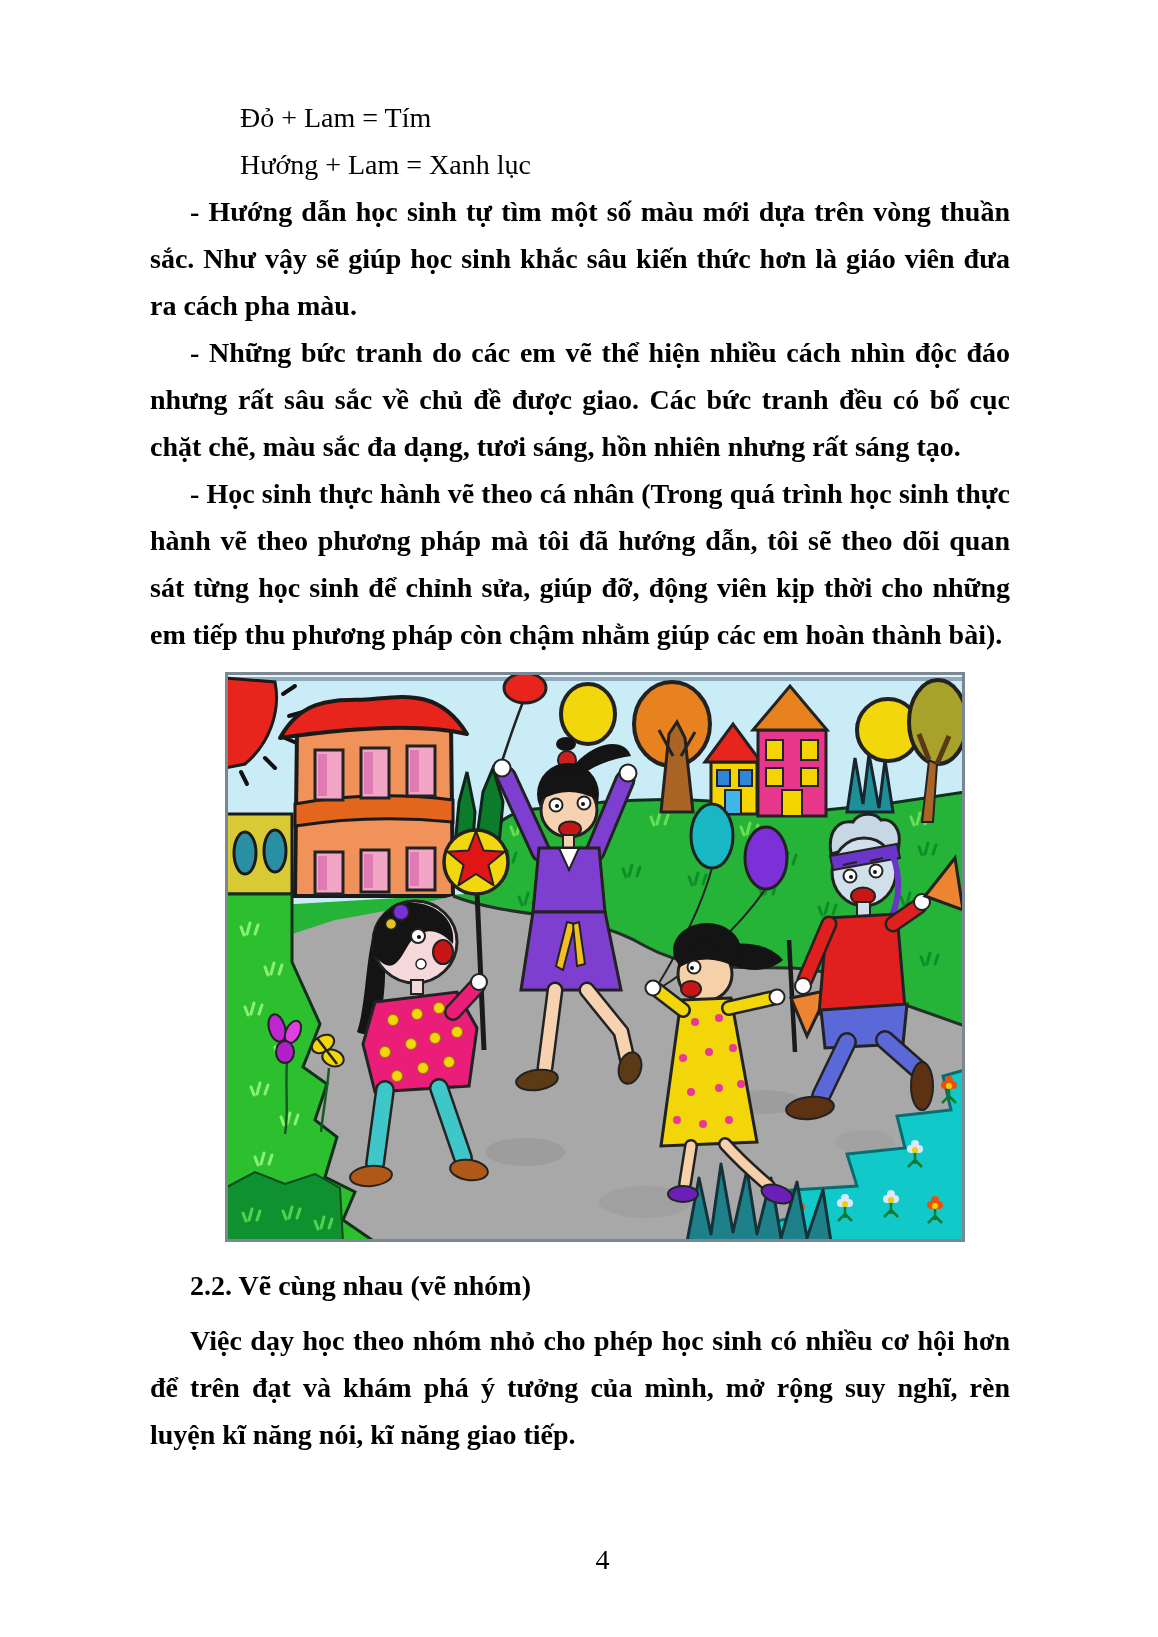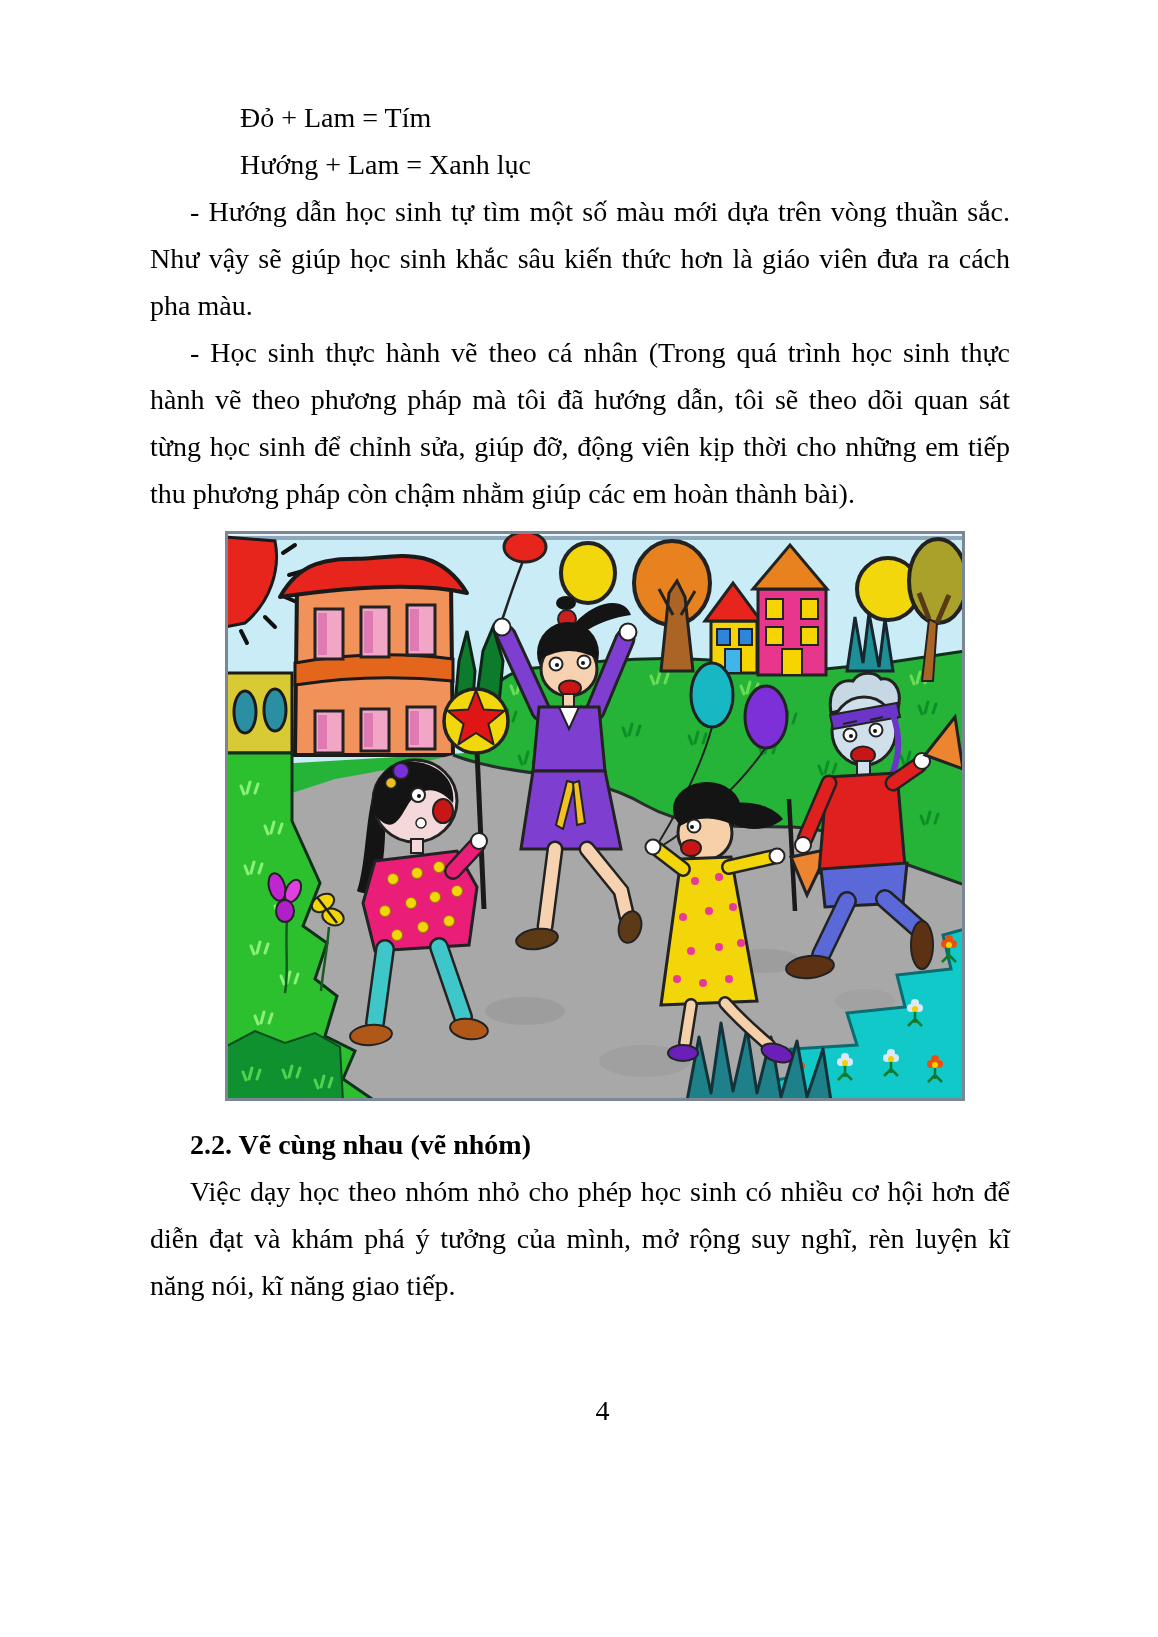--- a/index.html
+++ b/index.html
@@ -4,36 +4,37 @@
 <style>
   html,body{margin:0;padding:0;}
   body{
     width:1158px;height:1637px;background:#ffffff;
     font-family:"Liberation Serif","DejaVu Serif",serif;
     color:#000;
   }
   .page{position:relative;width:1158px;height:1637px;background:#fff;overflow:hidden;padding-left:33px;}
   .textcol{position:absolute;left:150px;top:94px;width:860px;font-size:28px;line-height:47px;}
   .eq{margin:0;padding-left:90px;}
-  .para{margin:0;text-align:justify;text-indent:40px;}
-  .heading{margin:20px 0 0 0;text-indent:40px;font-weight:bold;}
+  .para{margin:0;text-align:justify;text-indent:40px;font-weight:bold;}
+  .heading{margin:20px 0 8px 0;text-indent:40px;font-weight:bold;}
   .figwrap{width:740px;height:570px;margin:14px 0 0 75px;}
   .figwrap svg{display:block;}
   .pagenum{margin:78px 0 0 0;text-align:center;padding-left:45px;}
 </style>
 </head>
 <body>
 
 <div class="page">
   <div class="textcol">
 
     <p class="eq">Đỏ + Lam = Tím</p>
     <p class="eq">Hướng + Lam = Xanh lục</p>
 
     <p class="para">- Hướng dẫn học sinh tự tìm một số màu mới dựa trên vòng thuần sắc. Như vậy sẽ giúp học sinh khắc sâu kiến thức hơn là giáo viên đưa ra cách pha màu.</p>
+    <p class="para">- Những bức tranh do các em vẽ thể hiện nhiều cách nhìn độc đáo nhưng rất sâu sắc về chủ đề được giao. Các bức tranh đều có bố cục chặt chẽ, màu sắc đa dạng, tươi sáng, hồn nhiên nhưng rất sáng tạo.</p>
     <p class="para">- Học sinh thực hành vẽ theo cá nhân (Trong quá trình học sinh thực hành vẽ theo phương pháp mà tôi đã hướng dẫn, tôi sẽ theo dõi quan sát từng học sinh để chỉnh sửa, giúp đỡ, động viên kịp thời cho những em tiếp thu phương pháp còn chậm nhằm giúp các em hoàn thành bài).</p>
 
     <div class="figwrap">
       <svg width="740" height="570" viewBox="0 0 740 570">
 
         <rect x="0" y="0" width="740" height="570" fill="#c9ecf6"></rect>
         <rect x="0" y="0" width="740" height="5" fill="#eaf3f8"></rect>
         <rect x="0" y="5" width="740" height="4" fill="#8fa9bc"></rect>
 
         <g>
@@ -383,17 +384,17 @@
           <path d="M660,368 L694,398" stroke-width="15" stroke-linecap="round" fill="none" stroke="#5a68d8"></path>
           <ellipse cx="585" cy="436" rx="24" ry="11" fill="#5c3212" stroke="#222" stroke-width="2" transform="rotate(-6 585 436)"></ellipse>
           <ellipse cx="697" cy="414" rx="11" ry="24" fill="#5c3212" stroke="#222" stroke-width="2"></ellipse>
         </g>
 
         <rect x="1.5" y="1.5" width="737" height="567" fill="none" stroke="#7b8894" stroke-width="3"></rect>
       </svg>
     </div>
 
     <p class="heading">2.2. Vẽ cùng nhau (vẽ nhóm)</p>
-    <p class="para">Việc dạy học theo nhóm nhỏ cho phép học sinh có nhiều cơ hội hơn để diễn đạt và khám phá ý tưởng của mình, mở rộng suy nghĩ, rèn luyện kĩ năng nói, kĩ năng giao tiếp.</p>
+    <p class="para">Việc dạy học theo nhóm nhỏ cho phép học sinh có nhiều cơ hội hơn để trên đạt và khám phá ý tưởng của mình, mở rộng suy nghĩ, rèn luyện kĩ năng nói, kĩ năng giao tiếp.</p>
 
     <p class="pagenum">4</p>
   </div>
 </div>
 
 </body></html>

